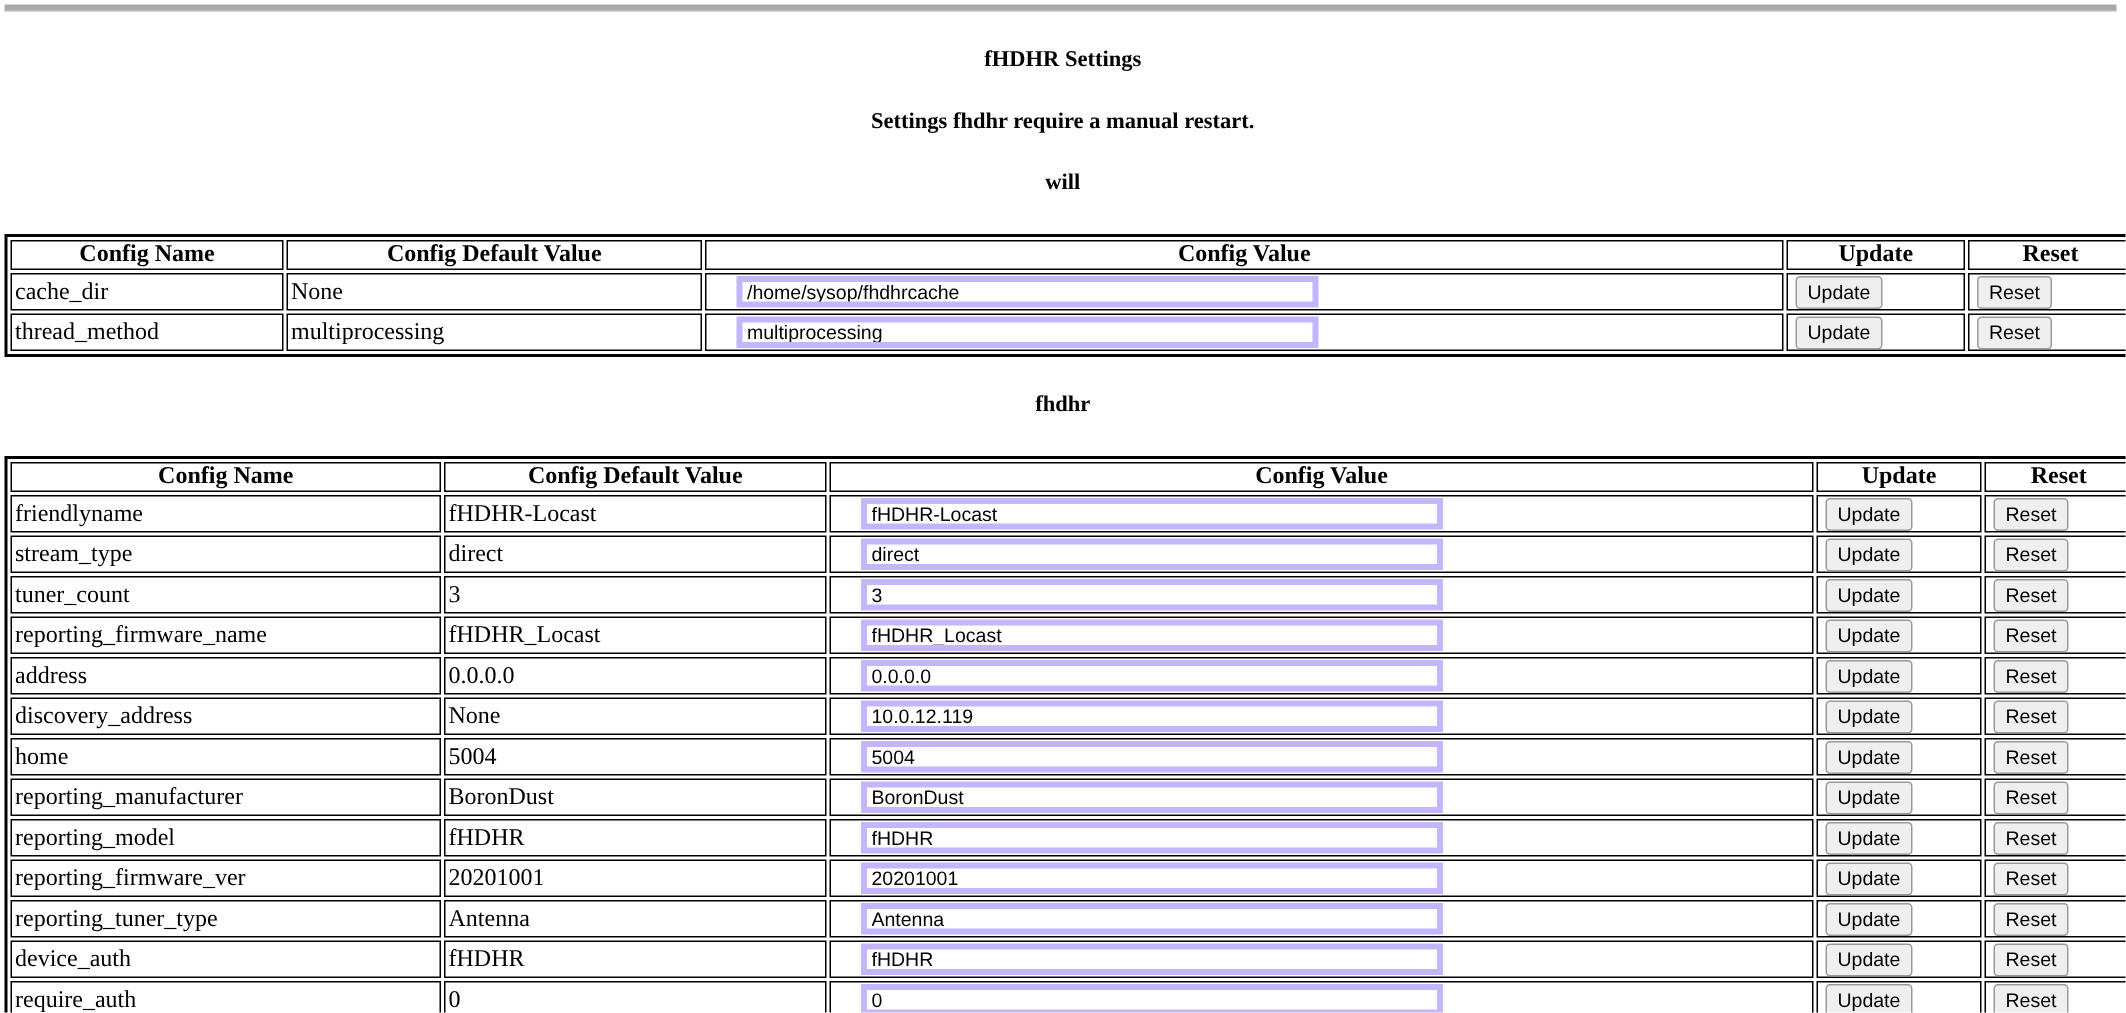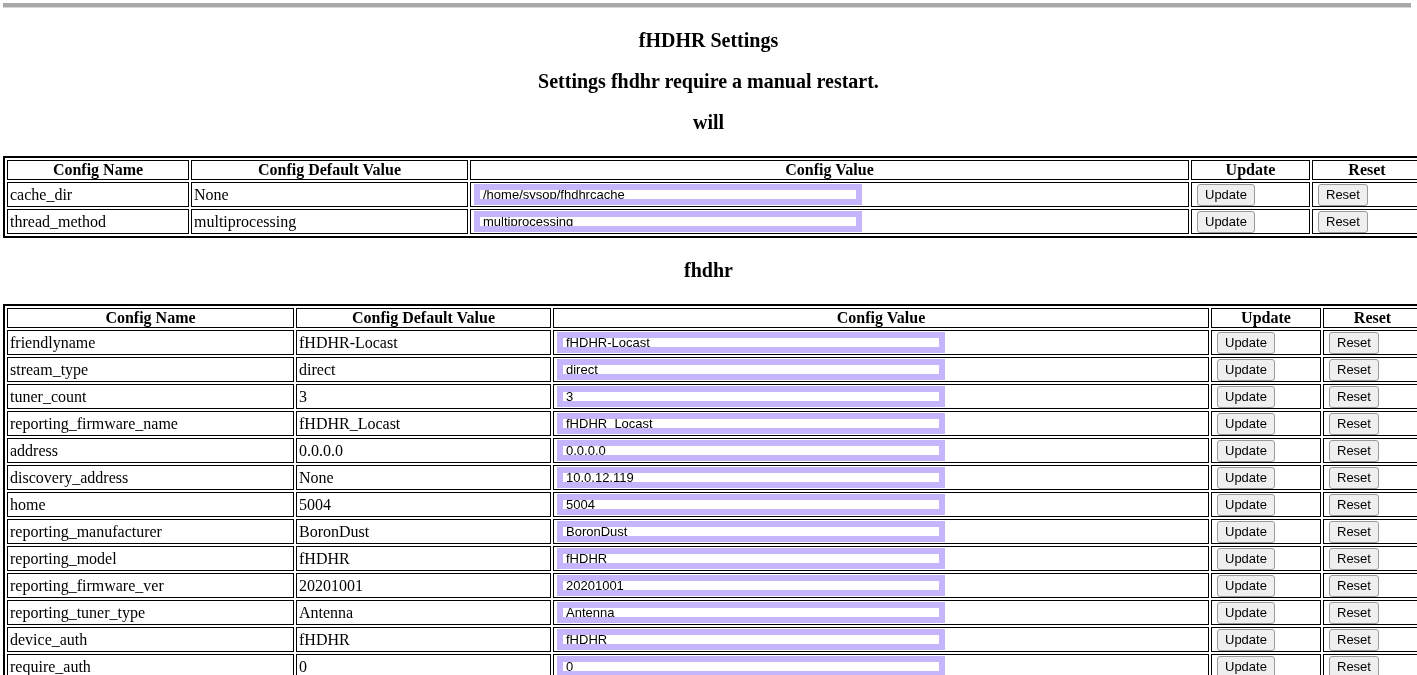--- a/index.html
+++ b/index.html
@@ -12,21 +12,21 @@
     font-family: "Liberation Serif", serif;
     color: #000;
   }
   .topbar {
     height: 4px;
     background: #a9a9a9;
     border-bottom: 1px solid #d7d7d7;
     margin: 3px 6px 0 3px;
   }
   .heading {
-    font-size: 20px;
+    font-size: 15px;
     font-weight: bold;
     text-align: center;
     margin: 23px 0 0 0;
     line-height: 18px;
     font-family: "Liberation Serif", serif;
   }
   .heading.first { margin-top: 23px; }
   table.cfg {
     border-collapse: separate;
     border-spacing: 2px;
@@ -54,26 +54,26 @@
   table.cfg td {
     height: 23px;
     text-align: left;
     vertical-align: middle;
     font-family: "Liberation Serif", serif;
   }
   input.val-input {
     width: 388px;
     height: 21px;
     box-sizing: border-box;
-    border: 6px solid #c4b5fd;
+    border: 4px solid #c4b5fd;
     border-radius: 0;
     background: #fff;
     font: 13px "Liberation Sans", sans-serif;
     padding: 1px 3px;
-    margin: 0 0 0 1px;
+    margin: 0 0 0 18px;
     vertical-align: middle;
     color: #000;
   }
   button.btn {
     font: 13px "Liberation Sans", sans-serif;
     background: #efefef;
     border: 1px solid #9a9a9a;
     border-radius: 3px;
     padding: 2px 7px;
     margin-left: 3px;

